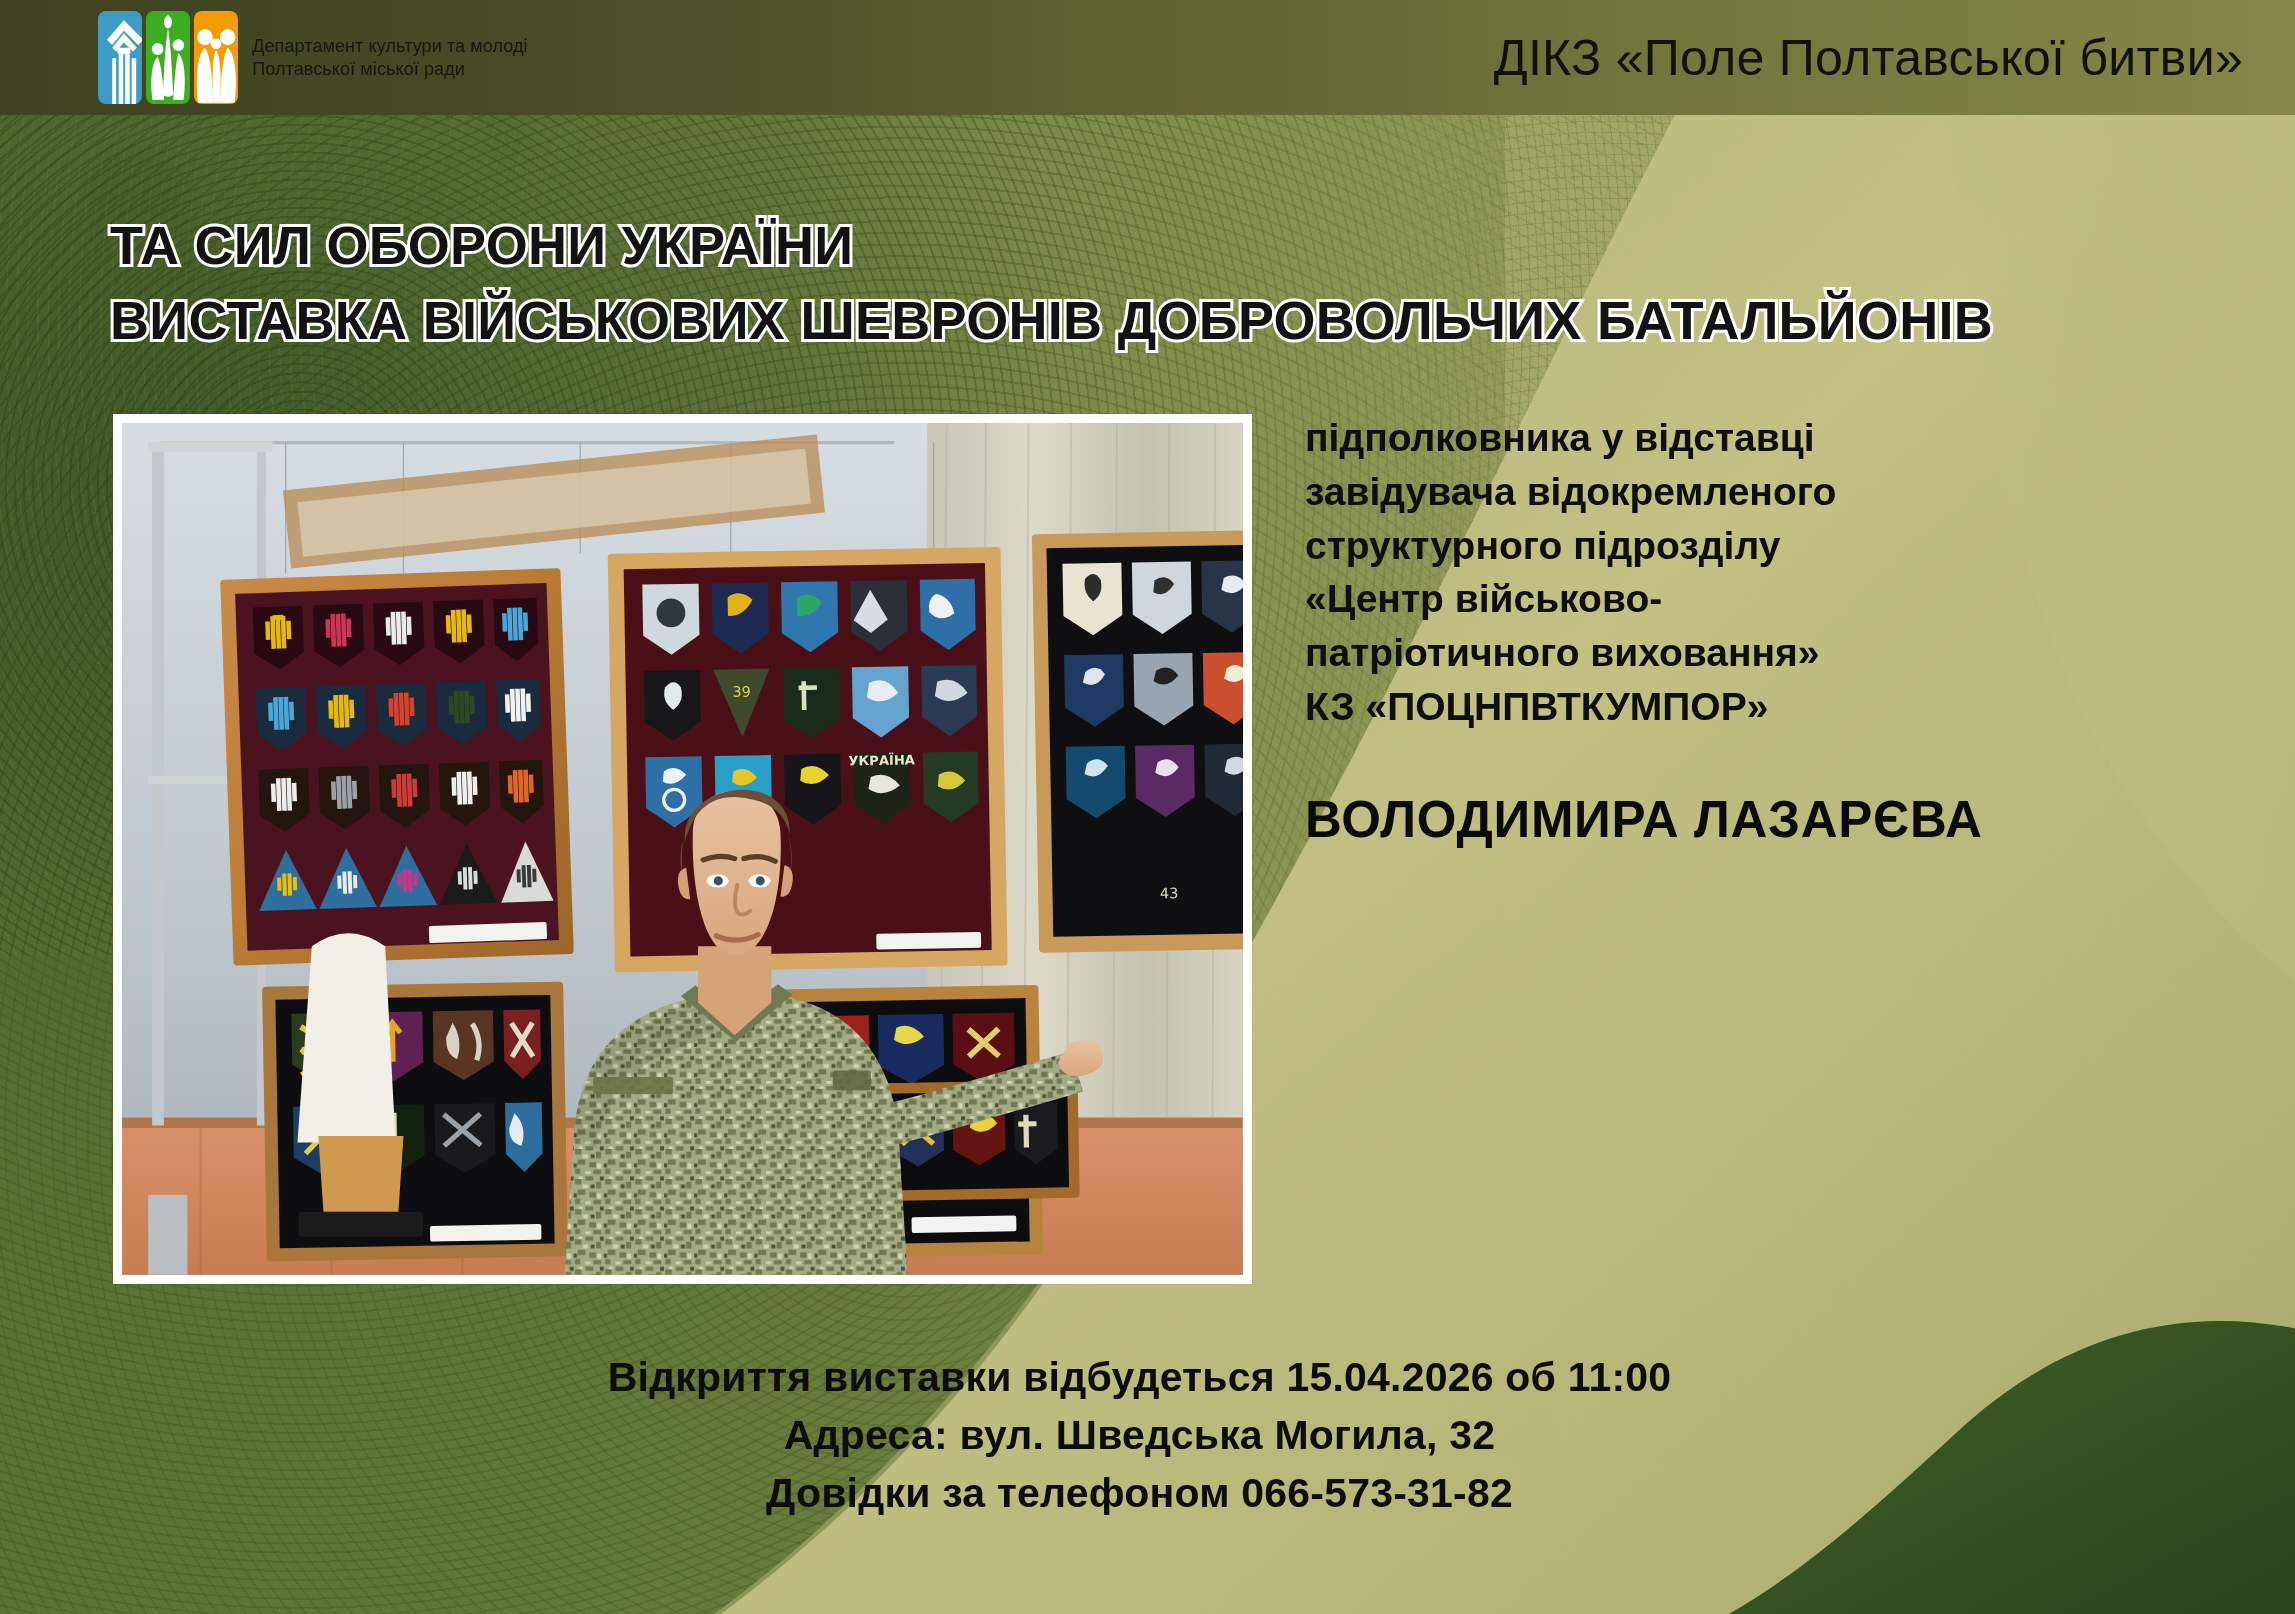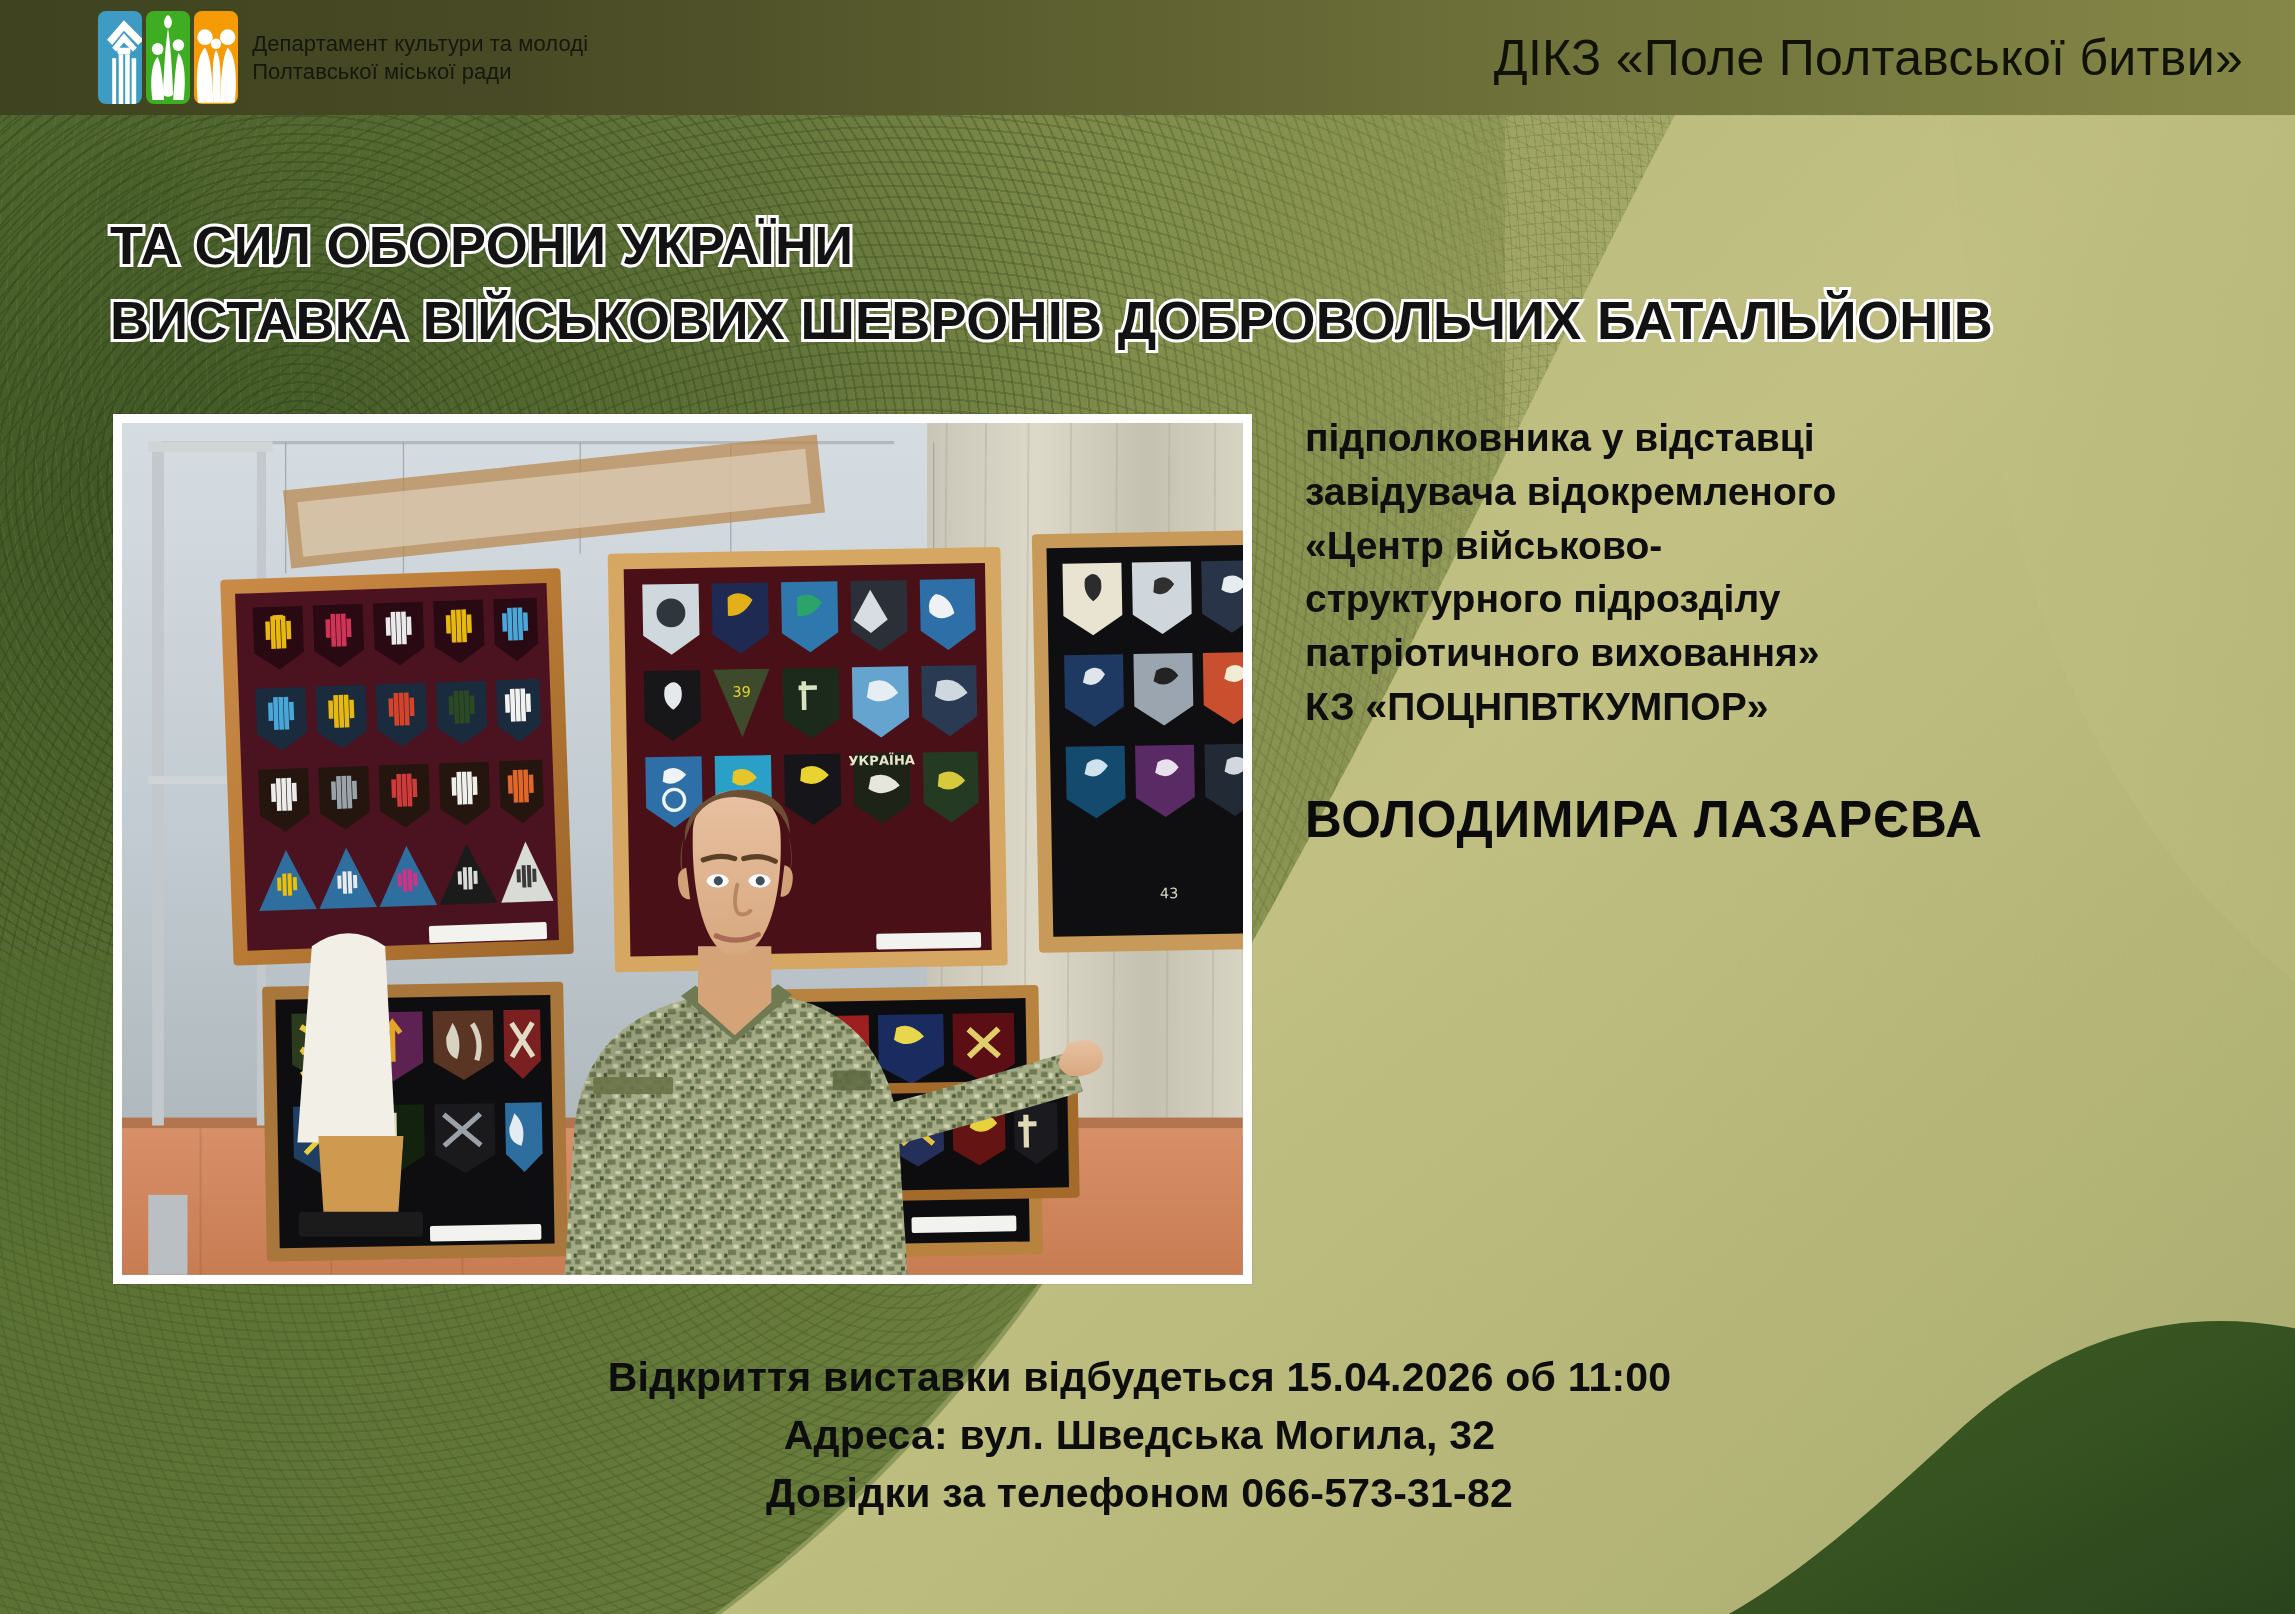--- a/index.html
+++ b/index.html
@@ -98,21 +98,21 @@
     overflow: hidden;
   }
   .tile-blue { background: #3e9cc4; }
   .tile-green { background: #3fad22; }
   .tile-orange { background: #f59b06; }
   .tile svg { position:absolute; inset:0; width:100%; height:100%; }
 
   .logo-text {
     margin-left: 14.4px;
     color: #15180c;
-    font-size: 22px;
+    font-size: 18px;
     line-height: 1.25;
     font-weight: 400;
     letter-spacing: 0.1px;
     white-space: nowrap;
   }
 
   .header-title {
     position: absolute; right: 52px; top: 50%;
     transform: translateY(-50%);
     color: #101205;
@@ -643,22 +643,22 @@
 
         <rect x="40" y="1180" width="60" height="122" fill="#b9bfc2"></rect>
       </svg>
     </div>
   </div>
 
   <div class="right-col">
     <div class="para">
       <span class="ln">підполковника у відставці</span>
       <span class="ln">завідувача відокремленого</span>
+      <span class="ln">структурного підрозділу</span>
       <span class="ln">«Центр військово-</span>
-      <span class="ln">структурного підрозділу</span>
       <span class="ln">патріотичного виховання»</span>
       <span class="ln">КЗ «ПОЦНПВТКУМПОР»</span>
     </div>
     <div class="honoree">ВОЛОДИМИРА ЛАЗАРЄВА</div>
   </div>
 
   <div class="footer-info">
     <span class="ln">Відкриття виставки відбудеться 15.04.2026 об 11:00</span>
     <span class="ln">Адреса: вул. Шведська Могила, 32</span>
     <span class="ln">Довідки за телефоном 066-573-31-82</span>

